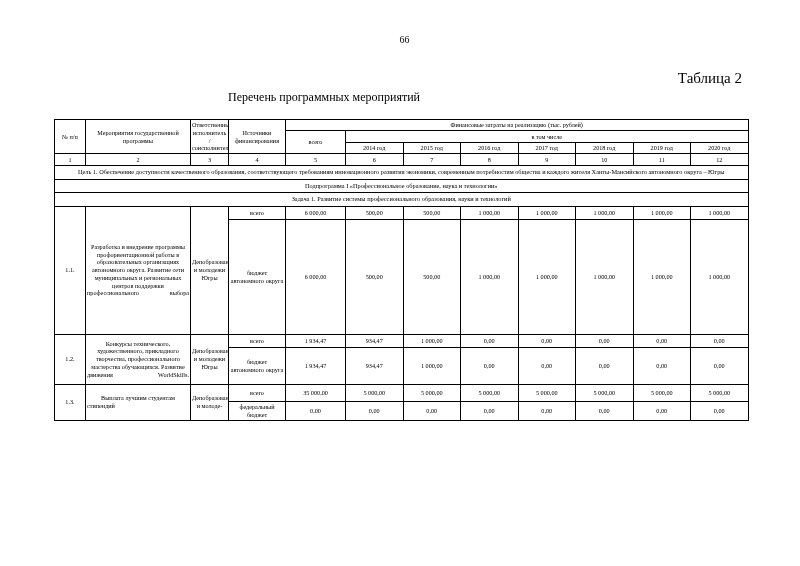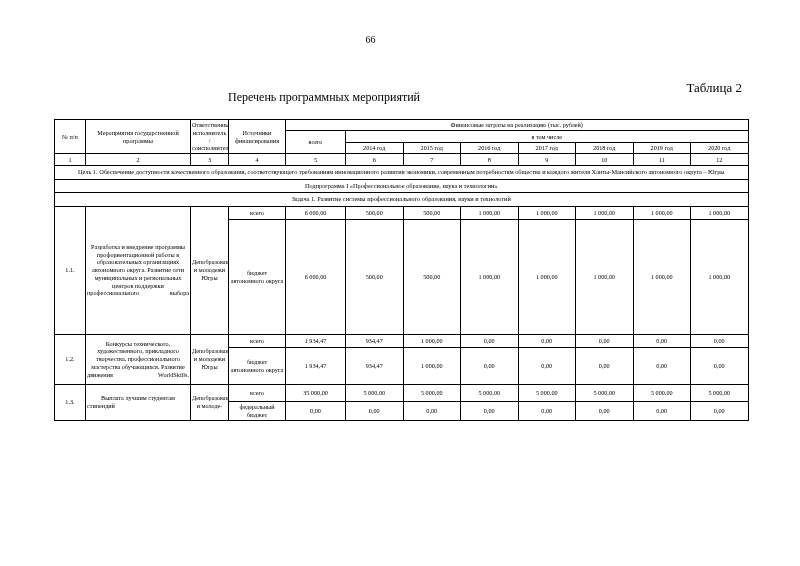--- a/index.html
+++ b/index.html
@@ -21,26 +21,27 @@
     height: 566px;
     background: #ffffff;
   }
   .page-number {
     position: absolute;
     top: 34px;
     left: 0;
     width: 741px;
     text-align: center;
     font-size: 10px;
+    padding-left: 34px;
   }
   .table-label {
     position: absolute;
-    top: 80px;
+    top: 70px;
     right: 58px;
-    font-size: 13px;
+    font-size: 15px;
   }
   .doc-title {
     position: absolute;
     top: 90px;
     left: 0;
     width: 648px;
     text-align: center;
     font-size: 12px;
   }
   .table-wrap {

